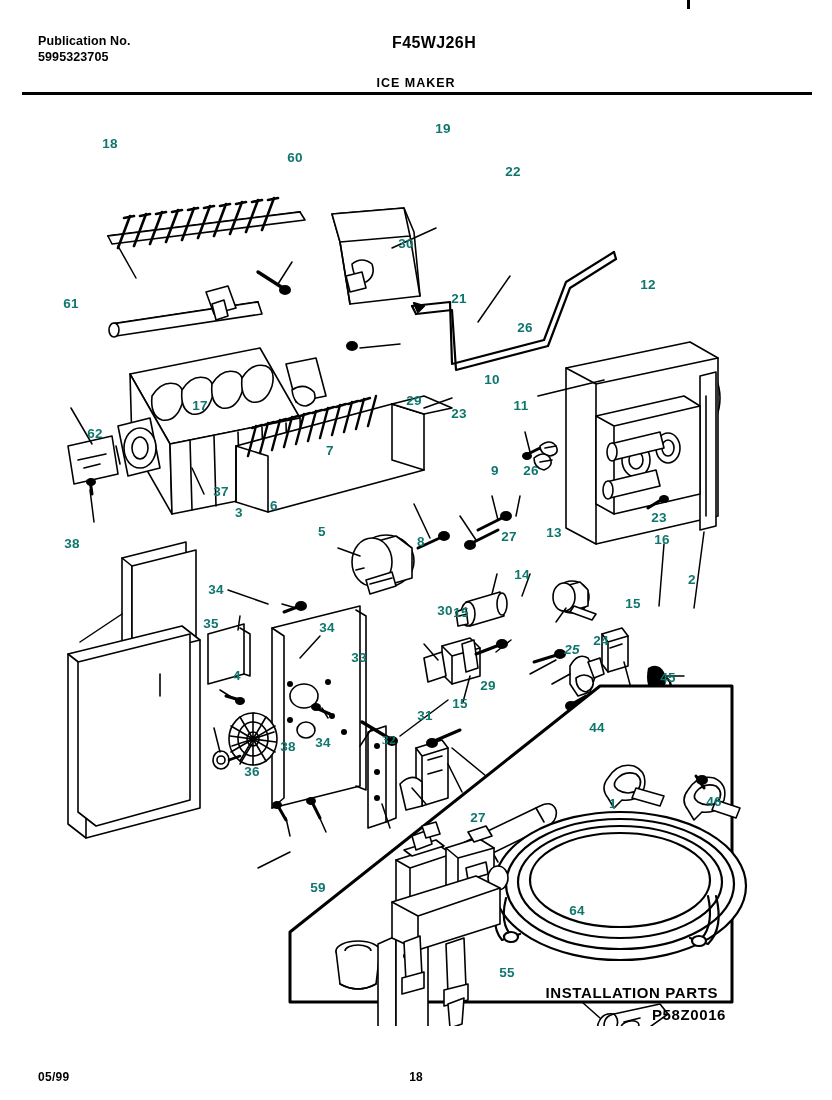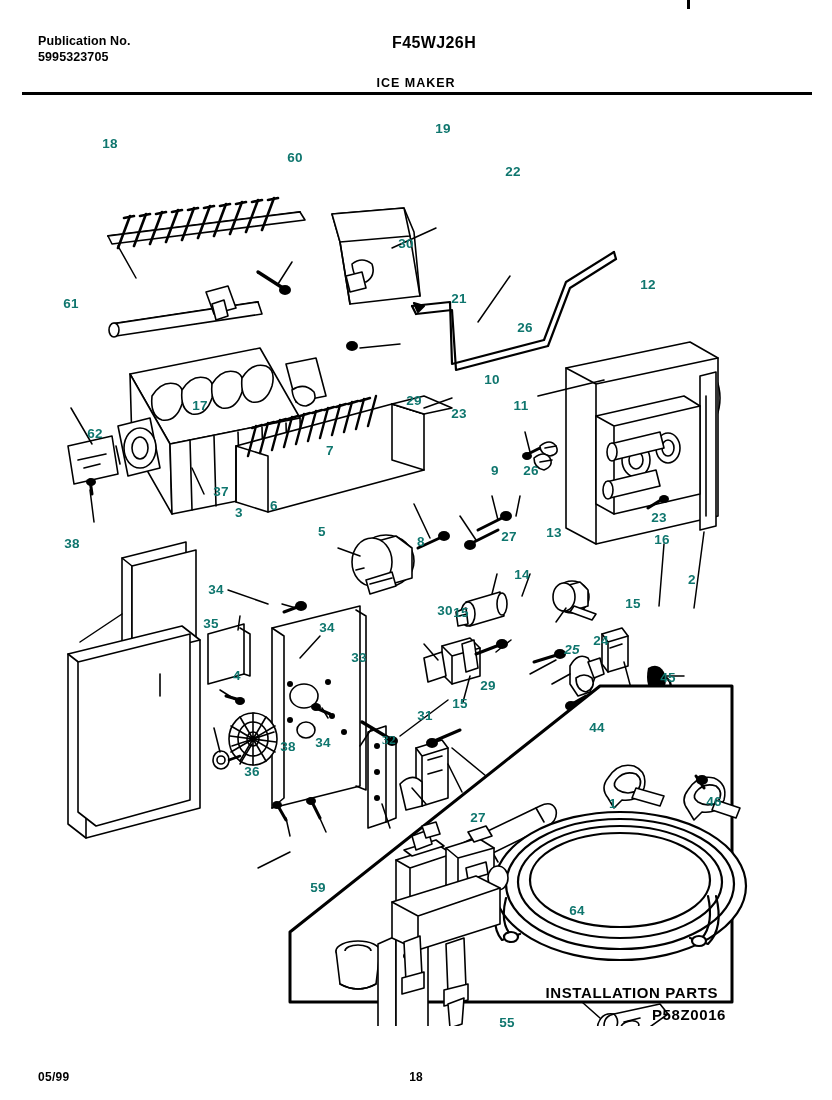--- a/index.html
+++ b/index.html
@@ -563,21 +563,21 @@
       <div class="callout" style="left: 597px; top: 728px;">44</div>
       <div class="callout" style="left: 714px; top: 761px; margin-top: 41px;">46</div>
       <div class="callout" style="left: 288px; top: 747px;">38</div>
       <div class="callout" style="left: 323px; top: 743px;">34</div>
       <div class="callout" style="left: 389px; top: 740px; font-family: Liberation Serif, serif;">32</div>
       <div class="callout" style="left: 613px; top: 804px;">1</div>
       <div class="callout" style="left: 478px; top: 818px;">27</div>
       <div class="callout" style="left: 252px; top: 772px;">36</div>
       <div class="callout" style="left: 318px; top: 888px;">59</div>
       <div class="callout" style="left: 577px; top: 911px;">64</div>
-      <div class="callout" style="left: 507px; top: 1023px;">55</div>
+      <div class="callout" style="left: 507px; top: 973px;">55</div>
     </div>
 
   <div class="inset-label" style="left:718px;top:992px;">INSTALLATION PARTS</div>
 
   <div class="diagram-code">P58Z0016</div>
 
   <div class="footer-date">05/99</div>
   <div class="footer-page">18</div>
 
 </div>

